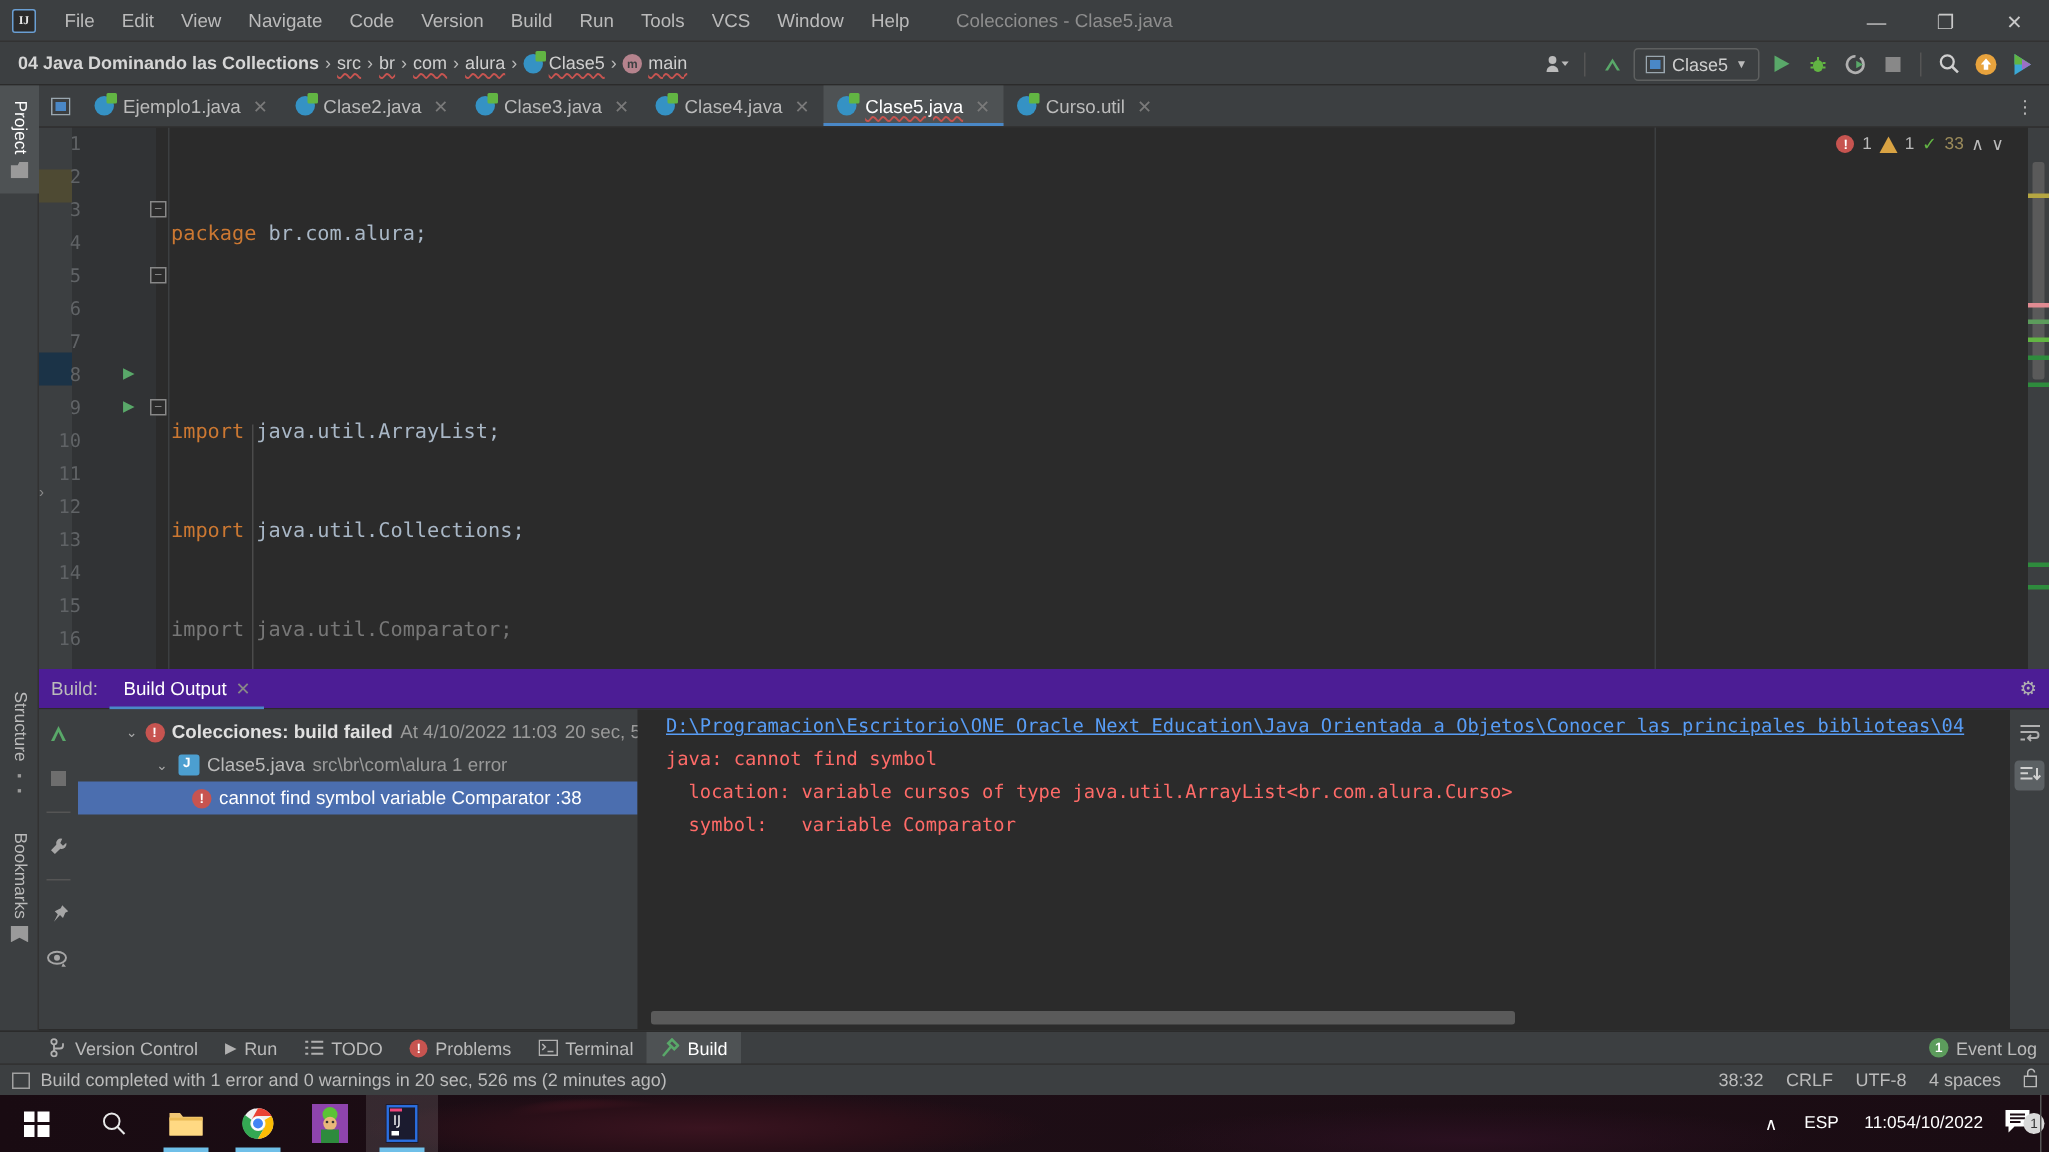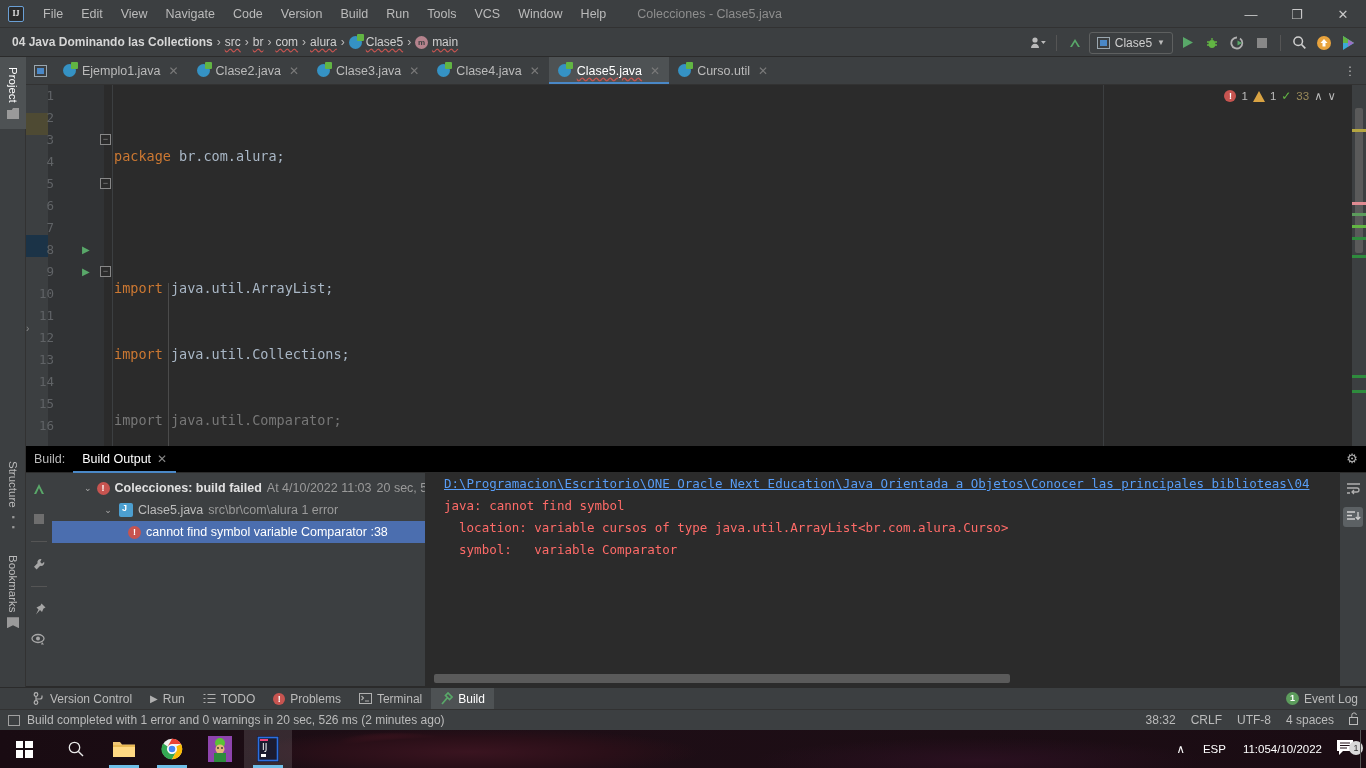--- a/index.html
+++ b/index.html
@@ -216,21 +216,21 @@
     background: #3c3f41;
   }
 
   
   .buildwin {
     position: absolute; top: 446px; left: 26px; width: 1340px; height: 240px;
     background: #3c3f41;
   }
   .buildwin-header {
     height: 27px; display: flex; align-items: center; gap: 0;
-    border-bottom: 1px solid #2b2b2b; background: #000000; position: relative;
+    border-bottom: 1px solid #2b2b2b; background: #4c1d95; position: relative;
   }
   .bw-label { padding: 0 8px; font-size: 12.5px; color: #bbbbbb; }
   .bw-tab {
     padding: 0 9px; height: 27px; display: flex; align-items: center;
     gap: 6px; font-size: 12.5px; color: #ffffff; position: relative;
   }
   .bw-tab::after {
     content: ''; position: absolute; left: 0; bottom: 0; width: 100%;
     height: 2px; background: #4a88c7;
   }

